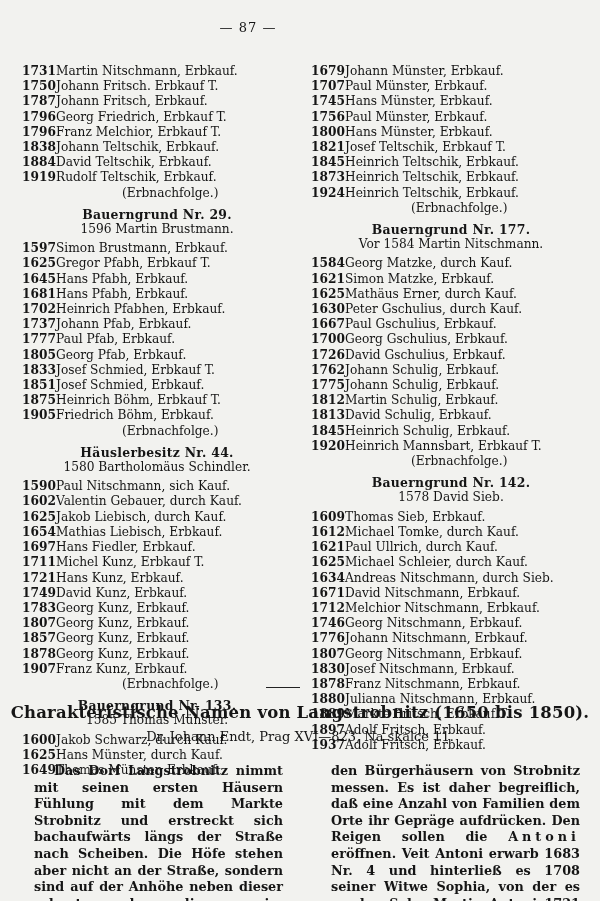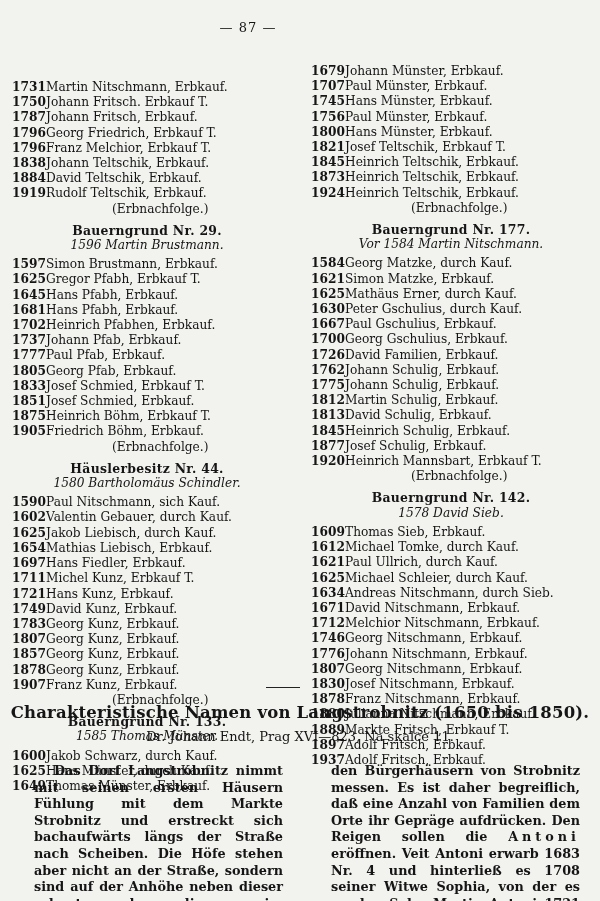--- a/index.html
+++ b/index.html
@@ -8,28 +8,28 @@
       background:#f2f2ef;
       color:#151515;
       font-family: "DejaVu Serif", serif;
       position:relative;
     }
     .page-number {
       position:absolute; top:20px; left:0; width:496px; text-align:center;
       font-size:13px; letter-spacing:1px;
     }
     .col { position:absolute; font-size:12.2px; line-height:15.2px; }
-    .col-left { left:12px; top:64px; width:270px;margin-top:16px; }
+    .col-left { left:22px; top:64px; width:270px; }
     .col-right { left:311px; top:64px; width:280px; }
     .entry { white-space:nowrap; }
     .entry .yr { display:inline-block; width:34px; font-weight:bold; }
     .entry .txt { font-family:"DejaVu Serif", serif; }
     .cont { padding-left:100px; }
     .sec-title { text-align:center; font-weight:bold; margin-top:6px; font-size:12.4px; letter-spacing:0.3px;}
-    .sec-sub { text-align:center; margin-bottom:4px;font-style:italic; }
+    .sec-sub { text-align:center; margin-bottom:4px; }
     .sep-left {
       position:absolute; left:266px; top:687px; width:34px;
       border-top:1px solid #222;
     }
     .article-title {
       position:absolute; top:703px; left:0; width:600px; text-align:center;
       font-weight:bold; font-size:16.5px; letter-spacing:0.2px;
     }
     .article-byline {
       position:absolute; top:729px; left:0; width:600px; text-align:center;
@@ -107,27 +107,26 @@
     <div class="entry"><span class="yr">1924</span><span class="txt">Heinrich Teltschik, Erbkauf.</span></div>
     <div class="cont">(Erbnachfolge.)</div>
     <div class="sec-title">Bauerngrund Nr. 177.</div>
     <div class="sec-sub">Vor 1584 Martin Nitschmann.</div>
     <div class="entry"><span class="yr">1584</span><span class="txt">Georg Matzke, durch Kauf.</span></div>
     <div class="entry"><span class="yr">1621</span><span class="txt">Simon Matzke, Erbkauf.</span></div>
     <div class="entry"><span class="yr">1625</span><span class="txt">Mathäus Erner, durch Kauf.</span></div>
     <div class="entry"><span class="yr">1630</span><span class="txt">Peter Gschulius, durch Kauf.</span></div>
     <div class="entry"><span class="yr">1667</span><span class="txt">Paul Gschulius, Erbkauf.</span></div>
     <div class="entry"><span class="yr">1700</span><span class="txt">Georg Gschulius, Erbkauf.</span></div>
-    <div class="entry"><span class="yr">1726</span><span class="txt">David Familien, Erbkauf.</span></div>
+    <div class="entry"><span class="yr">1726</span><span class="txt">David Gschulius, Erbkauf.</span></div>
     <div class="entry"><span class="yr">1762</span><span class="txt">Johann Schulig, Erbkauf.</span></div>
     <div class="entry"><span class="yr">1775</span><span class="txt">Johann Schulig, Erbkauf.</span></div>
     <div class="entry"><span class="yr">1812</span><span class="txt">Martin Schulig, Erbkauf.</span></div>
     <div class="entry"><span class="yr">1813</span><span class="txt">David Schulig, Erbkauf.</span></div>
     <div class="entry"><span class="yr">1845</span><span class="txt">Heinrich Schulig, Erbkauf.</span></div>
-    <div class="entry"><span class="yr">1877</span><span class="txt">Josef Schulig, Erbkauf.</span></div>
     <div class="entry"><span class="yr">1920</span><span class="txt">Heinrich Mannsbart, Erbkauf T.</span></div>
     <div class="cont">(Erbnachfolge.)</div>
     <div class="sec-title">Bauerngrund Nr. 142.</div>
     <div class="sec-sub">1578 David Sieb.</div>
     <div class="entry"><span class="yr">1609</span><span class="txt">Thomas Sieb, Erbkauf.</span></div>
     <div class="entry"><span class="yr">1612</span><span class="txt">Michael Tomke, durch Kauf.</span></div>
     <div class="entry"><span class="yr">1621</span><span class="txt">Paul Ullrich, durch Kauf.</span></div>
     <div class="entry"><span class="yr">1625</span><span class="txt">Michael Schleier, durch Kauf.</span></div>
     <div class="entry"><span class="yr">1634</span><span class="txt">Andreas Nitschmann, durch Sieb.</span></div>
     <div class="entry"><span class="yr">1671</span><span class="txt">David Nitschmann, Erbkauf.</span></div>

